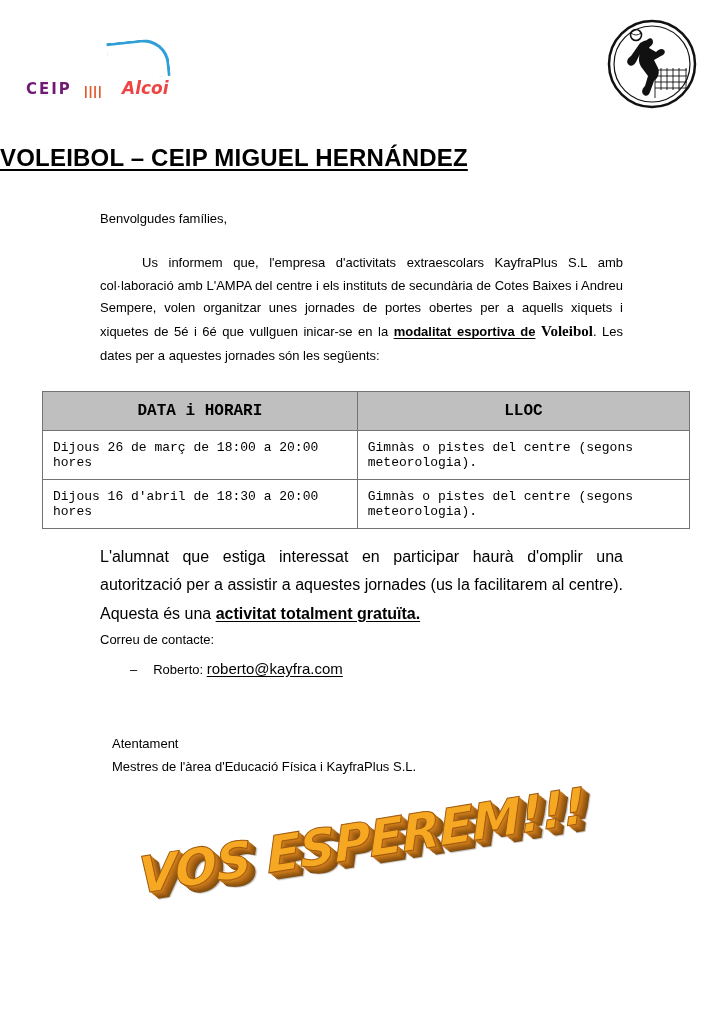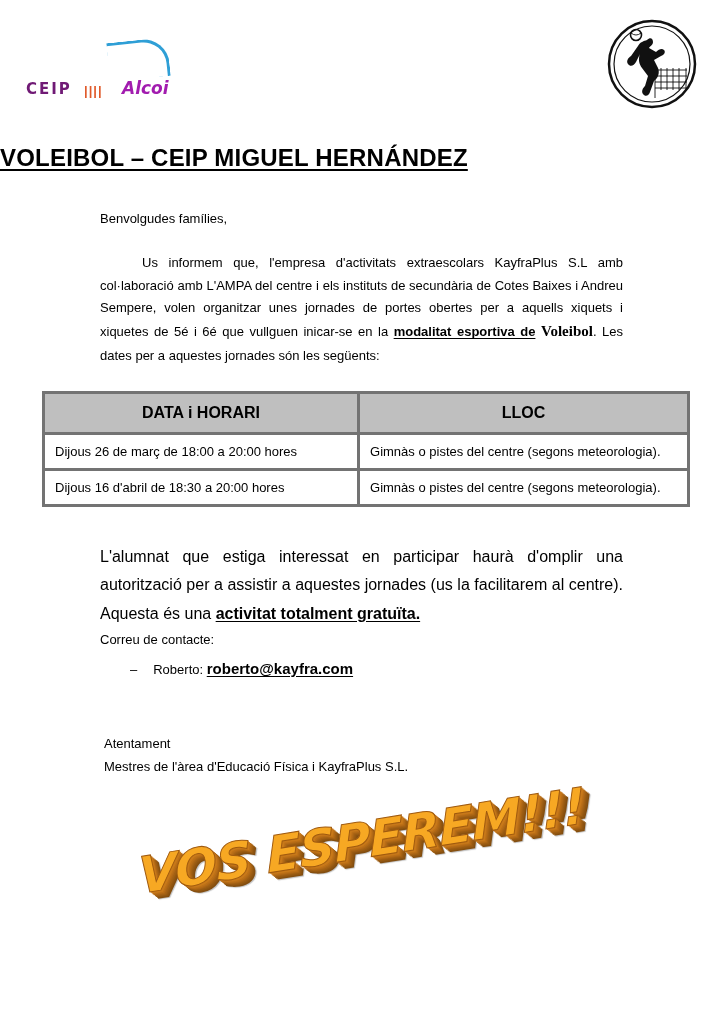--- a/index.html
+++ b/index.html
@@ -66,21 +66,21 @@
     font-weight: bold;
   }
   .logo-alcoi {
     position: absolute;
     left: 100px;
     top: 54px;
     font-family: "DejaVu Sans", sans-serif;
     font-weight: bold;
     font-style: italic;
     font-size: 17px;
-    color: #a21caf;
+    color: #ef4444;
   }
   .logo-swoosh {
     position: absolute;
     left: 86px;
     top: 16px;
     width: 58px;
     height: 36px;
     border-top: 3px solid #2f9fd6;
     border-right: 3px solid #2f9fd6;
     border-radius: 0 26px 0 0;
@@ -146,23 +146,24 @@
     top: 391px;
     width: 648px;
   }
   table.schedule {
     border-collapse: collapse;
     width: 648px;
     font-size: 13px;
   }
   table.schedule th,
   table.schedule td {
-    border: 3px solid #737373;
+    border: 1px solid #737373;
     padding: 9px 10px;
     vertical-align: middle;
+    font-family: Liberation Mono, monospace;
   }
   table.schedule thead th {
     background: #bfbfbf;
     text-align: center;
     font-size: 16px;
     font-weight: bold;
     padding: 10px 8px;
   }
   table.schedule td.col-a { width: 316px; }
   table.schedule td.col-b { width: 330px; }
@@ -184,28 +185,28 @@
     font-size: 13px;
   }
   .contact-item {
     position: absolute;
     left: 130px;
     top: 660px;
     font-size: 13px;
   }
   .contact-item .dash { margin-right: 16px; }
   .contact-email {
-    font-weight: bold;
+    font-weight: normal;
     font-size: 15px;
     text-decoration: underline;
     text-underline-offset: 2px;
   }
   .signoff {
     position: absolute;
-    left: 104px;
+    left: 112px;
     top: 732px;
     font-size: 13px;
     line-height: 1.8;
   }
   .signoff div { margin: 0; }
 
   
   .wordart {
     position: absolute;
     left: 0;

